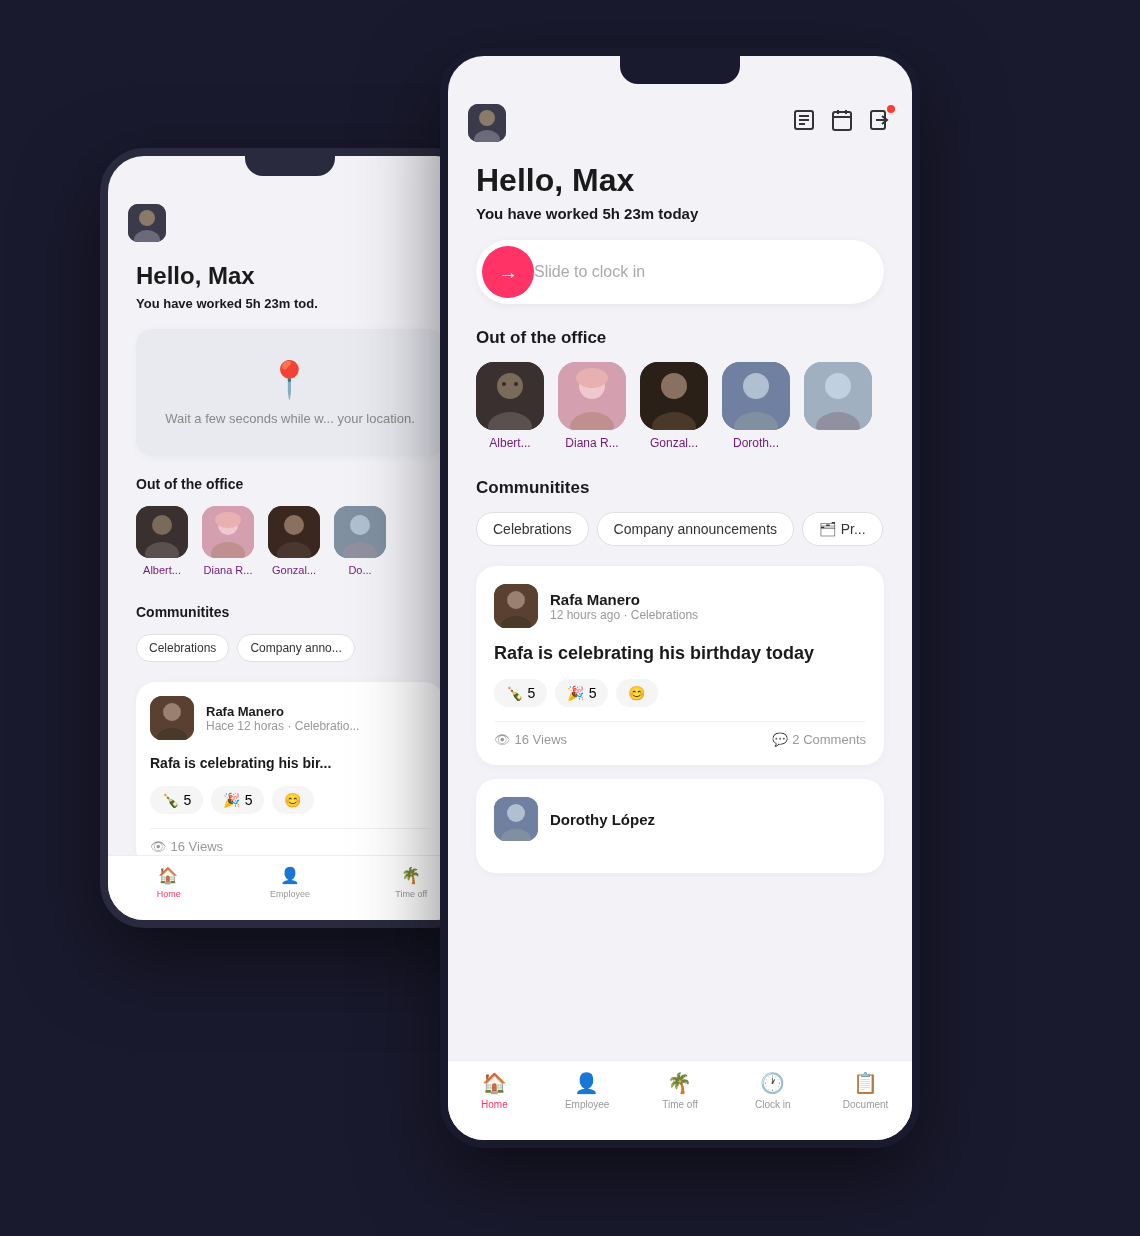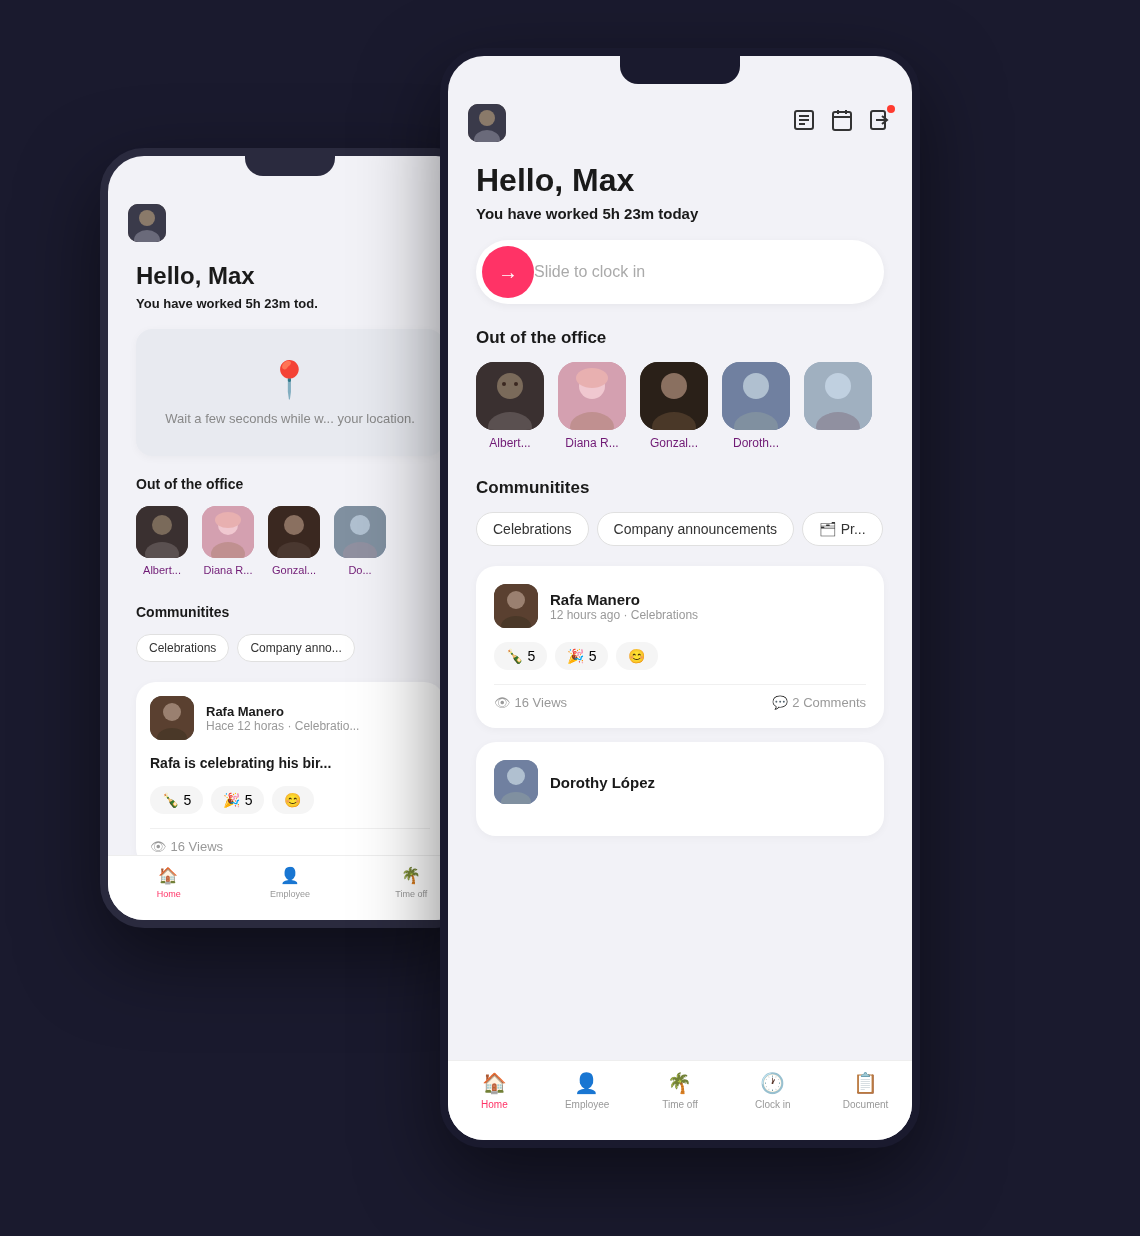--- a/index.html
+++ b/index.html
@@ -670,20 +670,21 @@
                     <rect width="44" height="44" fill="#5a4030"></rect>
                     <ellipse cx="22" cy="16" rx="9" ry="9" fill="#9a8070"></ellipse>
                     <ellipse cx="22" cy="42" rx="15" ry="10" fill="#4a3828"></ellipse>
                   </svg>
               </div>
               <div class="post-meta">
                 <div class="post-author">Rafa Manero</div>
                 <div class="post-time">12 hours ago · Celebrations</div>
               </div>
             </div>
+            <div class="post-title">Rafa is celebrating his birthday today</div>
             <div class="post-reactions">
               <div class="reaction-btn">
                 <span>🍾</span>
                 <span>5</span>
               </div>
               <div class="reaction-btn">
                 <span>🎉</span>
                 <span>5</span>
               </div>
               <div class="reaction-btn">

